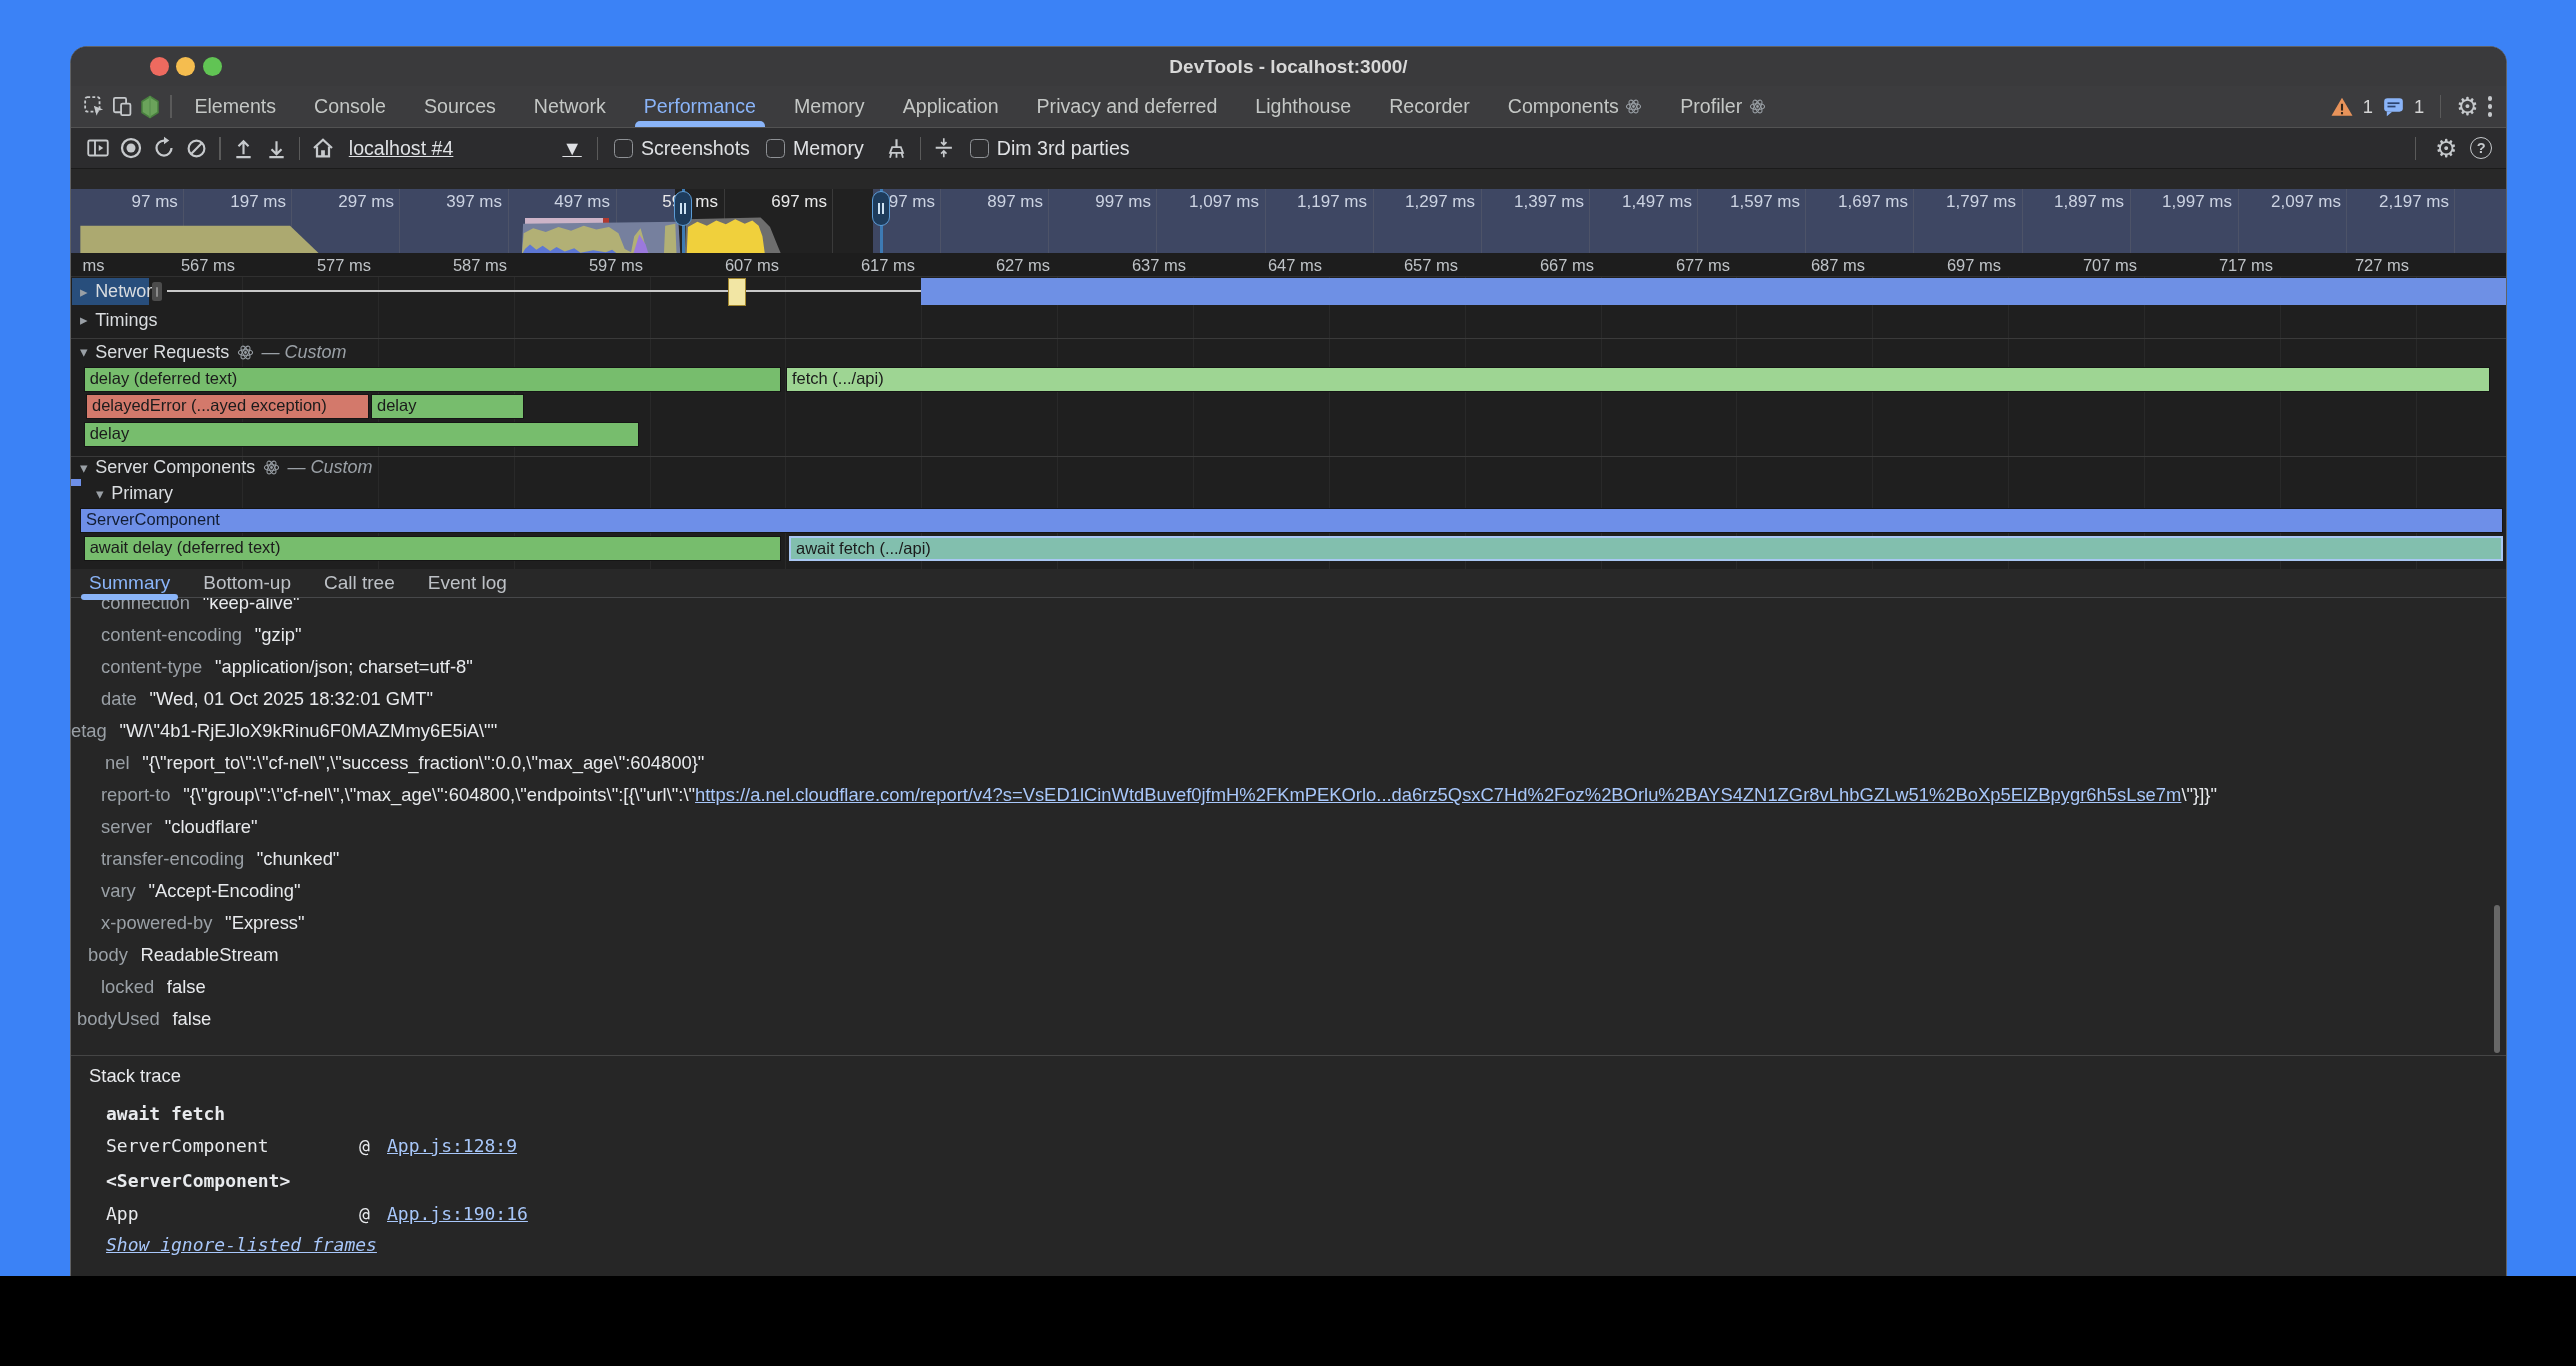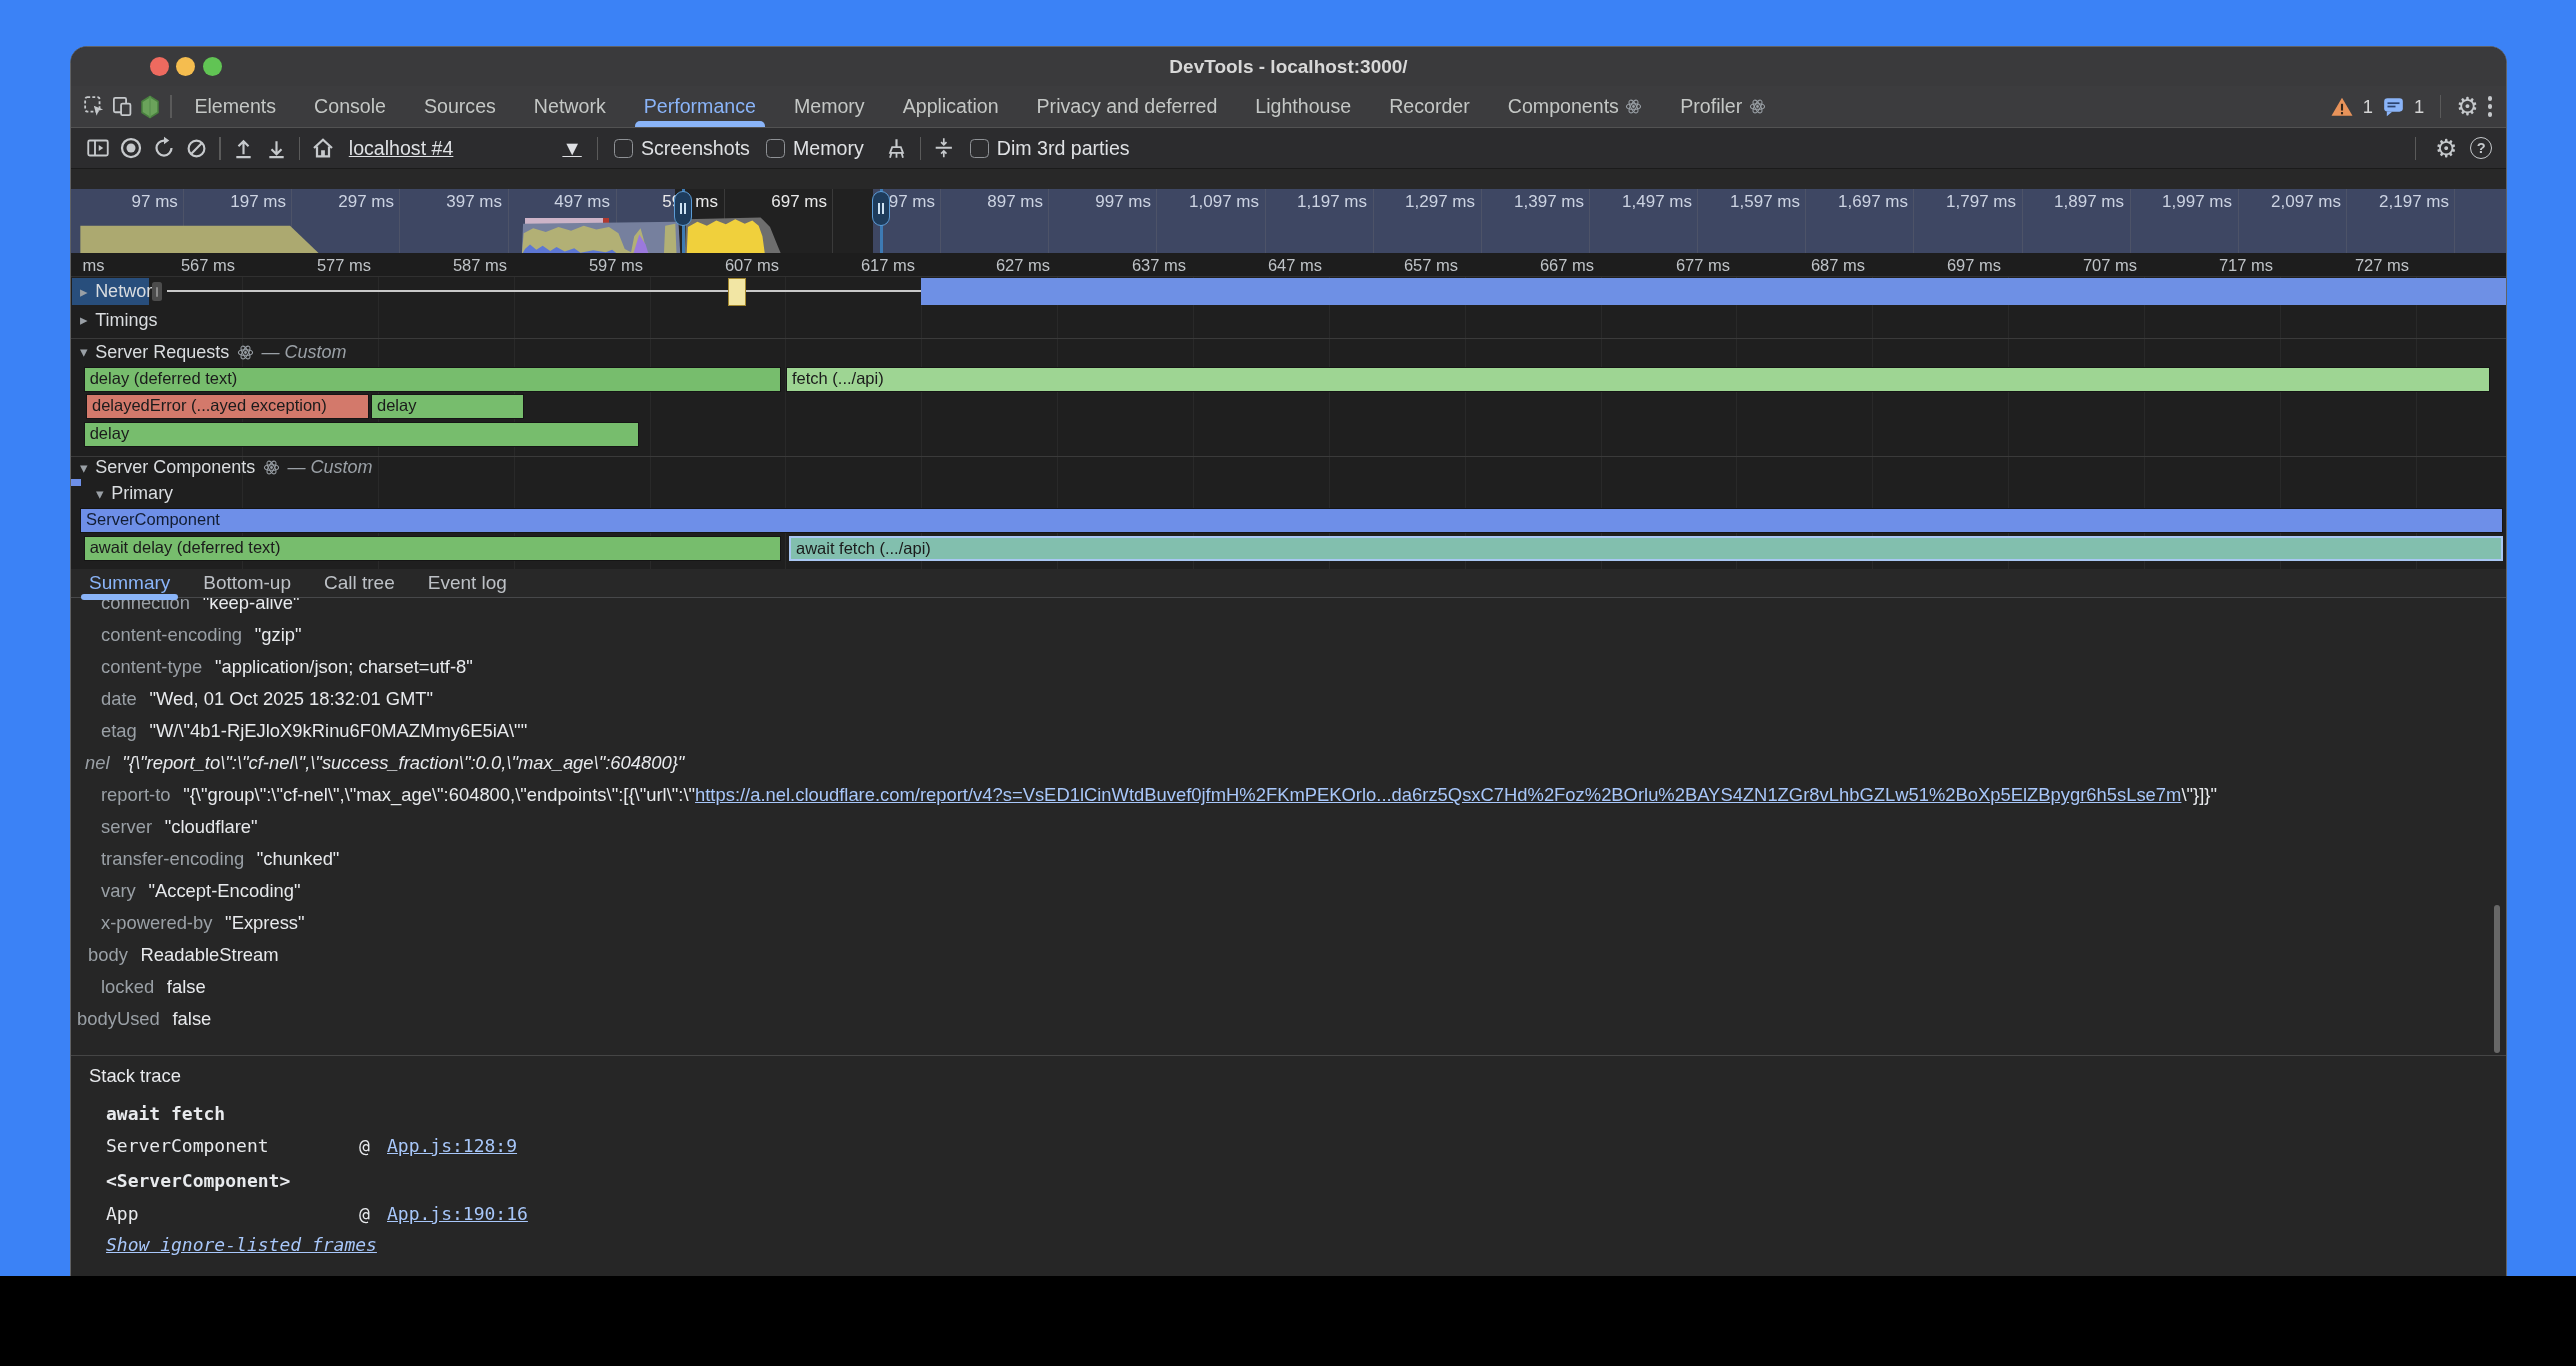--- a/index.html
+++ b/index.html
@@ -509,22 +509,22 @@
           <div class="btab active">Summary</div>
           <div class="btab">Bottom-up</div>
           <div class="btab">Call tree</div>
           <div class="btab">Event log</div>
         </div>
       <div id="props">
           <div class="prow" style="padding-left: 30px;"><span class="pkey">connection</span><span class="pval">"keep-alive"</span></div>
           <div class="prow" style="padding-left: 30px;"><span class="pkey">content-encoding</span><span class="pval">"gzip"</span></div>
           <div class="prow" style="padding-left: 30px;"><span class="pkey">content-type</span><span class="pval">"application/json; charset=utf-8"</span></div>
           <div class="prow" style="padding-left: 30px;"><span class="pkey">date</span><span class="pval">"Wed, 01 Oct 2025 18:32:01 GMT"</span></div>
-          <div class="prow" style="padding-left: 30px;"><span class="pkey">etag</span><span class="pval">"W/\"4b1-RjEJloX9kRinu6F0MAZMmy6E5iA\""</span></div>
-          <div class="prow" style="padding-left: 14px; font-style: italic;"><span class="pkey">nel</span><span class="pval">"{\"report_to\":\"cf-nel\",\"success_fraction\":0.0,\"max_age\":604800}"</span></div>
+          <div class="prow" style=""><span class="pkey">etag</span><span class="pval">"W/\"4b1-RjEJloX9kRinu6F0MAZMmy6E5iA\""</span></div>
+          <div class="prow" style="padding-left: 34px;"><span class="pkey">nel</span><span class="pval">"{\"report_to\":\"cf-nel\",\"success_fraction\":0.0,\"max_age\":604800}"</span></div>
           <div class="prow" style="padding-left: 30px;"><span class="pkey">report-to</span><span class="pval"><span>"{\"group\":\"cf-nel\",\"max_age\":604800,\"endpoints\":[{\"url\":\"</span><span class="plink">https://a.nel.cloudflare.com/report/v4?s=VsED1lCinWtdBuvef0jfmH%2FKmPEKOrlo...da6rz5QsxC7Hd%2Foz%2BOrlu%2BAYS4ZN1ZGr8vLhbGZLw51%2BoXp5ElZBpygr6h5sLse7m</span><span>\"}]}"</span></span></div>
           <div class="prow" style="padding-left: 30px;"><span class="pkey">server</span><span class="pval">"cloudflare"</span></div>
           <div class="prow" style="padding-left: 30px;"><span class="pkey">transfer-encoding</span><span class="pval">"chunked"</span></div>
           <div class="prow" style="padding-left: 30px;"><span class="pkey">vary</span><span class="pval">"Accept-Encoding"</span></div>
           <div class="prow" style="padding-left: 30px;"><span class="pkey">x-powered-by</span><span class="pval">"Express"</span></div>
           <div class="prow" style="padding-left: 17px;"><span class="pkey">body</span><span class="pval">ReadableStream</span></div>
           <div class="prow" style="padding-left: 30px;"><span class="pkey">locked</span><span class="pval">false</span></div>
           <div class="prow" style="padding-left: 6px;"><span class="pkey">bodyUsed</span><span class="pval">false</span></div>
         </div>
       <div id="stacksec">

